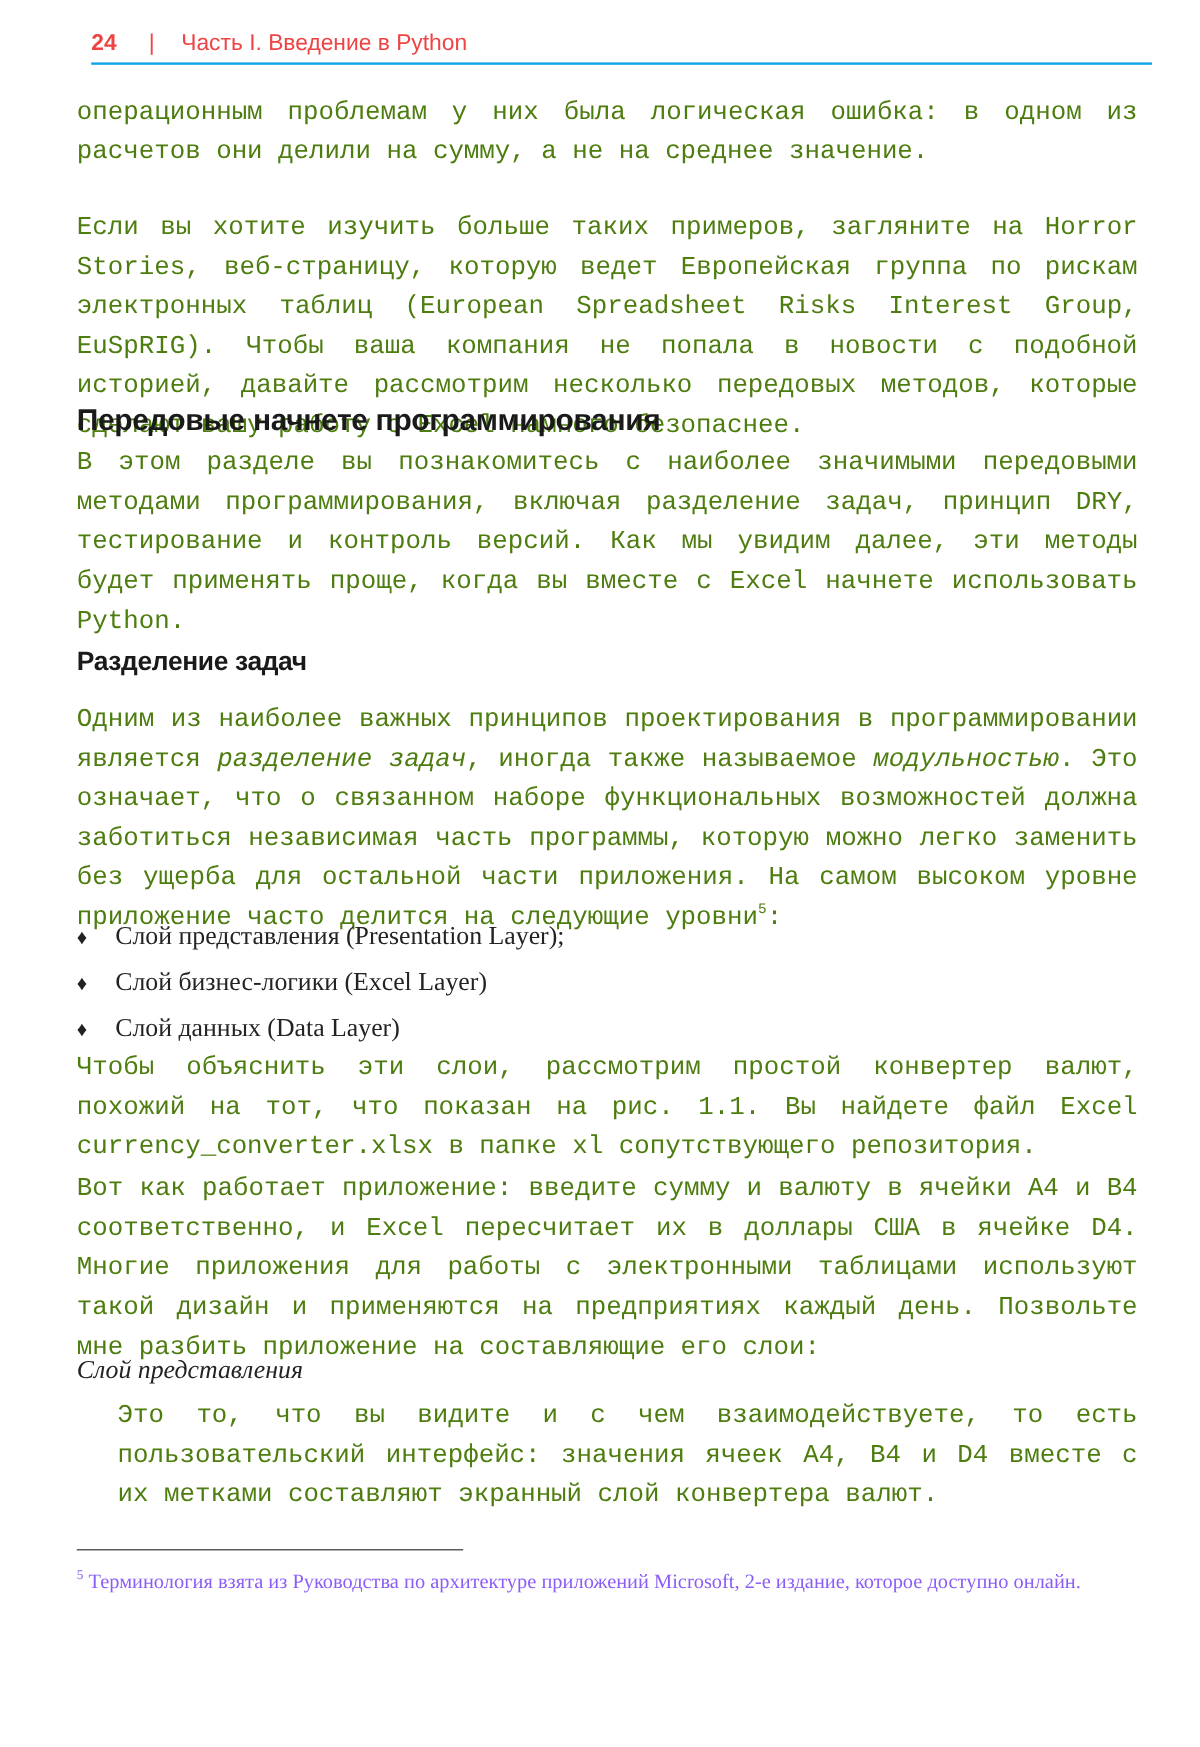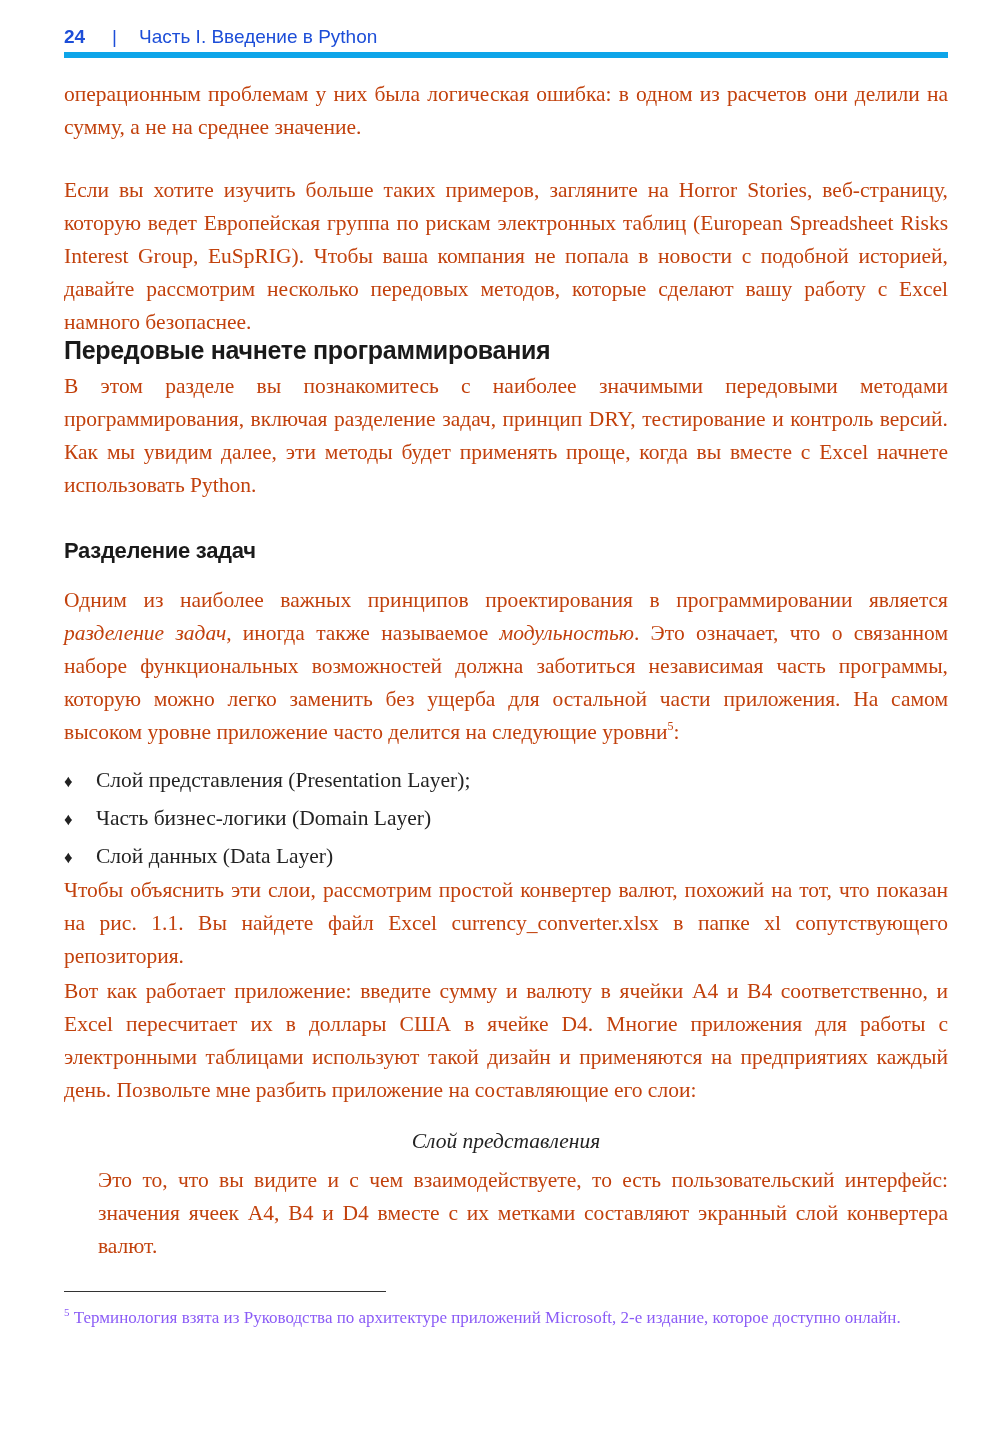--- a/index.html
+++ b/index.html
@@ -1,28 +1,28 @@
 <!DOCTYPE html>
 <html><head>
 <meta charset="utf-8">
 <style>
   html, body { margin: 0; padding: 0; background: #ffffff; }
   body { width: 1000px; height: 1456px; position: relative; overflow: hidden; color: #1f1f1f; }
   .page { position: absolute; left: 64px; top: 0; width: 884px; }
   .running-head {
-    position: absolute; left: 0; top: 24px; width: 884px; height: 28px;
-    border-bottom: 6px solid #0ea5e9;
-    font-family: "Liberation Sans", sans-serif; font-size: 19px; color: #1d4ed8;
+    position: absolute; left: 12px; top: 24px; width: 884px; height: 28px;
+    border-bottom: 2px solid #0ea5e9;
+    font-family: "Liberation Sans", sans-serif; font-size: 19px; color: #ef4444;
   }
   .running-head .pnum { font-weight: bold; position: absolute; left: 0; top: 2px; }
   .running-head .sep { position: absolute; left: 48px; top: 2px; }
   .running-head .title { position: absolute; left: 75px; top: 2px; }
   .body-text {
-    font-family: Liberation Serif, serif; font-size: 21.5px; line-height: 33px;
-    text-align: justify; margin: 0; color: #c2410c;
+    font-family: Liberation Mono, monospace; font-size: 21.5px; line-height: 33px;
+    text-align: justify; margin: 0; color: #4d7c0f;
   }
   .block { position: absolute; left: 0; width: 884px; }
   h2.section {
     font-family: "Liberation Sans", sans-serif; font-weight: bold; font-size: 25px;
     margin: 0; color: #1a1a1a; letter-spacing: -0.3px;
   }
   h3.subsection {
     font-family: "Liberation Sans", sans-serif; font-weight: bold; font-size: 22px;
     margin: 0; color: #1a1a1a; letter-spacing: -0.3px;
   }
@@ -80,38 +80,38 @@
   </div>
 
   <div class="block" style="top:762px;">
     <ul class="bullets">
       <li>
           <span class="diamond">♦</span>
           <span>Слой представления (Presentation Layer);</span>
         </li>
       <li>
           <span class="diamond">♦</span>
-          <span>Часть бизнес-логики (Domain Layer)</span>
+          <span>Слой бизнес-логики (Excel Layer)</span>
         </li>
       <li>
           <span class="diamond">♦</span>
           <span>Слой данных (Data Layer)</span>
         </li>
     </ul>
   </div>
 
   <div class="block" style="top:874px;">
     <p class="body-text">Чтобы объяснить эти слои, рассмотрим простой конвертер валют, похожий на тот, что показан на рис. 1.1. Вы найдете файл Excel currency_converter.xlsx в папке xl сопутствующего репозитория.</p>
   </div>
 
   <div class="block" style="top:975px;">
     <p class="body-text">Вот как работает приложение: введите сумму и валюту в ячейки A4 и B4 соответственно, и Excel пересчитает их в доллары США в ячейке D4. Многие приложения для работы с электронными таблицами используют такой дизайн и применяются на предприятиях каждый день. Позвольте мне разбить приложение на составляющие его слои:</p>
   </div>
 
-  <div class="block" style="top:1125px;text-align:center;">
+  <div class="block" style="top:1125px;">
     <div class="italic-head">Слой представления</div>
   </div>
 
   <div class="block indent" style="top:1164px;">
     <p class="body-text">Это то, что вы видите и с чем взаимодействуете, то есть пользовательский интерфейс: значения ячеек A4, B4 и D4 вместе с их метками составляют экранный слой конвертера валют.</p>
   </div>
 
   <div class="fn-rule"></div>
 
   <div class="footnote">

